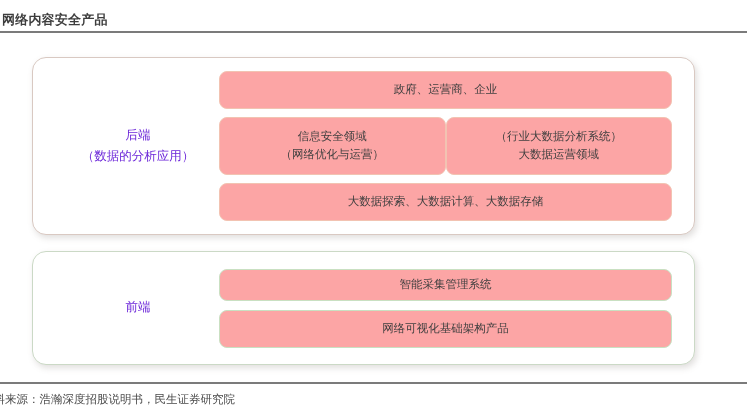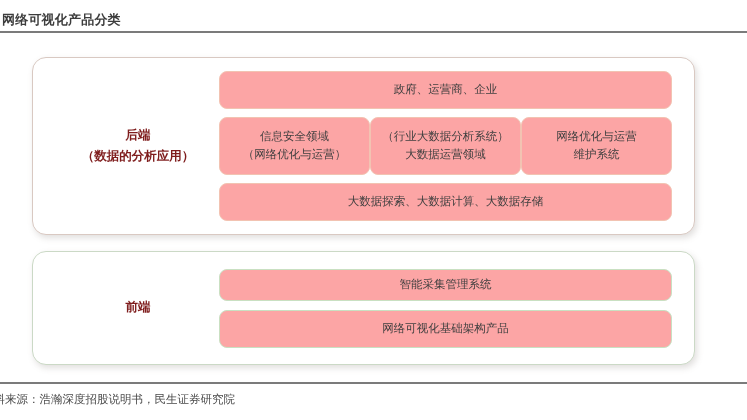--- a/index.html
+++ b/index.html
@@ -72,22 +72,22 @@
     left: 14px;
     top: 0;
     width: 182px;
     height: 100%;
     display: flex;
     flex-direction: column;
     align-items: center;
     justify-content: center;
     text-align: center;
     font-size: 12.5px;
-    font-weight: bold;
-    color: #7f1d1d;
+    font-weight: normal;
+    color: #6d28d9;
     line-height: 1.7;
   }
   .panel-label .l1 { white-space: nowrap; }
   .panel-label .l2 { white-space: nowrap; }
 
   .panel-body {
     position: absolute;
     left: 186px;
     right: 22px;
     top: 0;
@@ -147,21 +147,21 @@
     left: -18px;
     top: 392px;
     font-size: 11.5px;
     color: #4a4a4a;
     white-space: nowrap;
   }
 </style>
 </head>
 <body>
 
-<div id="figure-title">网络可视化产品分类</div>
+<div id="figure-title">网络内容安全产品</div>
 <div id="title-rule"></div>
 
 <div id="diagram">
 
   <div class="panel" id="panel-backend">
     <div class="panel-label">
       <span class="l1">后端</span>
       <span class="l2">（数据的分析应用）</span>
     </div>
     <div class="panel-body">
@@ -172,24 +172,20 @@
 
       <div id="row-domains">
         <div class="box box-orange">
           <span class="ln">信息安全领域</span>
           <span class="ln">（网络优化与运营）</span>
         </div>
         <div class="box box-orange">
           <span class="ln">（行业大数据分析系统）</span>
           <span class="ln">大数据运营领域</span>
         </div>
-        <div class="box box-orange">
-          <span class="ln">网络优化与运营</span>
-          <span class="ln">维护系统</span>
-        </div>
       </div>
 
       <div class="box box-orange" id="row-platform">
         <span class="ln">大数据探索、大数据计算、大数据存储</span>
       </div>
 
     </div>
   </div>
 
   <div class="panel" id="panel-frontend">

